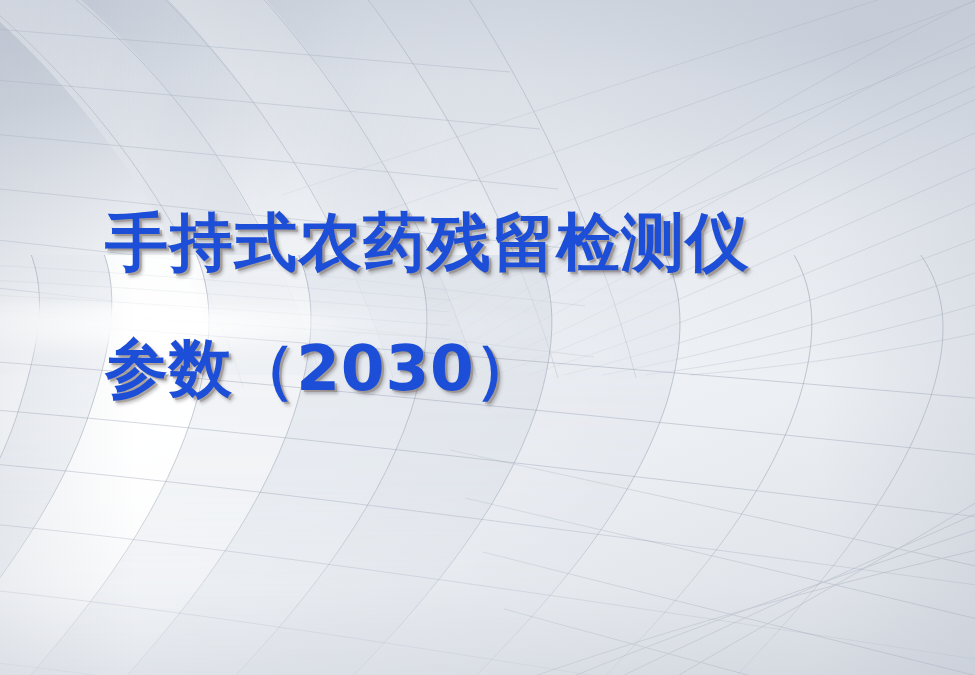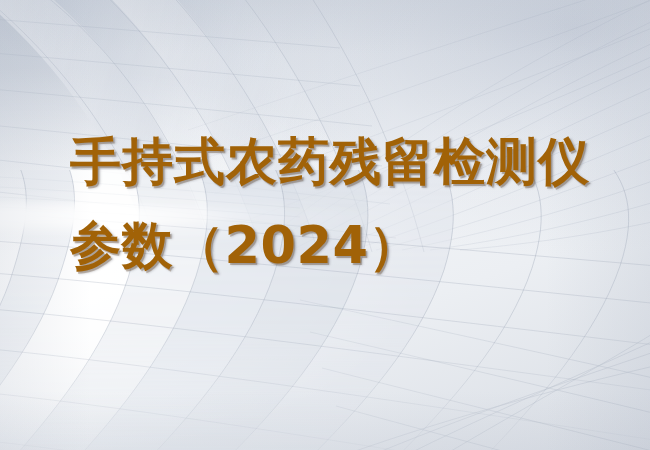--- a/index.html
+++ b/index.html
@@ -55,23 +55,23 @@
 
   
   .title-block {
     position: absolute;
     left: 70px;
     top: 120px;
     width: 520px;
   }
   .title-line {
     font-weight: 700;
-    font-size: 51px;
+    font-size: 42px;
     line-height: 84px;
-    color: #a16207;
+    color: #1d4ed8;
     letter-spacing: 1px;
     white-space: nowrap;
     text-shadow:
        1.6px 1.6px 0 rgba(120,95,70,0.35),
        2.4px 2.4px 2.2px rgba(60,60,70,0.30);
   }
   .title-line-2 {
     letter-spacing: 0.5px;
   }
 </style>
@@ -216,16 +216,16 @@
       <path d="M -20,176 C 60,180 160,188 300,200"></path>
     </g>
   </svg>
 
   <div class="bg-layer bg-sweep"></div>
 
   <div class="bg-layer bg-vignette"></div>
 
   <div class="title-block">
     <div class="title-line title-line-1">手持式农药残留检测仪</div>
-    <div class="title-line title-line-2">参数（2024）</div>
+    <div class="title-line title-line-2">参数（2030）</div>
   </div>
 
 </div>
 
 </body></html>

